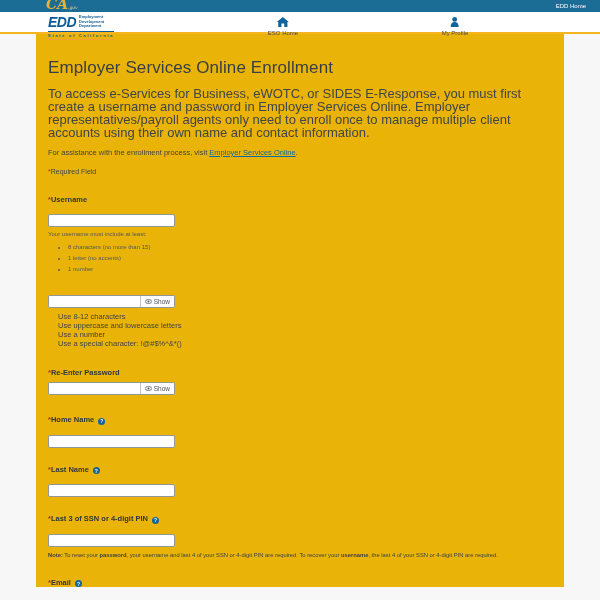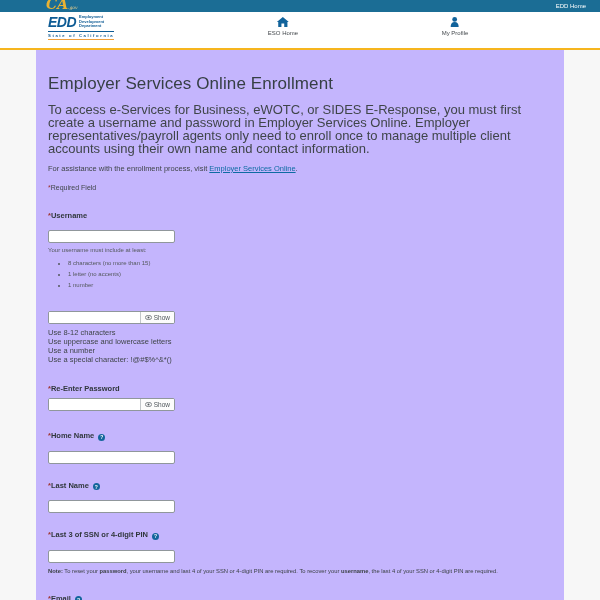--- a/index.html
+++ b/index.html
@@ -19,21 +19,21 @@
   .ca-script {
     font-family:"DejaVu Serif", serif; font-style:italic; font-weight:bold;
     color:#e9b233; font-size:14px;
   }
   .ca-gov {
     font-family:"DejaVu Serif", serif; font-style:italic;
     color:#f3d28a; font-size:4.5px;
   }
   .edd-home-link { color:#ffffff; font-size:6px; text-decoration:none; cursor:pointer; }
   
-  .header { height:36px; background:#ffffff; position:relative; }
+  .header { height:20px; background:#ffffff; position:relative; }
   .edd-logo { position:absolute; left:48px; top:3px; cursor:pointer; }
   .edd-row { display:flex; align-items:center; }
   .edd-abbr {
     font-size:14px; font-weight:bold; font-style:italic;
     color:#0d5b94; letter-spacing:-0.5px; line-height:14px;
   }
   .edd-lines { display:flex; flex-direction:column; margin-left:3px; }
   .edd-lines span {
     font-size:4px; font-weight:bold; color:#0d5b94; line-height:4.6px; white-space:nowrap;
   }
@@ -50,21 +50,21 @@
     cursor:pointer; text-align:center;
   }
   .nav-eso { left:283px; }
   .nav-profile { left:455px; }
   .nav-label { font-size:6px; color:#44494d; }
   .nav-icon { display:block; }
   
   .gold-rule { height:2px; background:#f6b51e; }
   
   .card {
-    background:#c4b5fd; margin:0 36px; min-height:546px;
+    background:#eab308; margin:0 36px; min-height:546px;
     padding:24px 12px 0 12px;
   }
   h1 {
     font-size:17px; font-weight:400; color:#363f45; letter-spacing:0.1px;
   }
   .intro { margin-top:9px; font-size:13px; line-height:13px; color:#3f4549; max-width:512px; }
   .assist { margin-top:9px; font-size:7.5px; color:#3f4549; }
   .assist a { color:#0d6ba3; text-decoration:underline; cursor:pointer; }
   .required { margin-top:11px; font-size:7px; color:#3f4549; }
   .star { color:#a03533; }
@@ -92,21 +92,21 @@
   .pw-input { flex:1 1 auto; min-width:0; border:none; outline:none; font-size:7px; padding:0 3px; color:#333; }
   .show-btn {
     flex:0 0 auto; display:inline-flex; align-items:center; gap:2px;
     border:none; border-left:1px solid #c2c6c9; background:#fcfcfc;
     font-family:"Liberation Sans", sans-serif; font-size:6.5px; color:#4f565b;
     padding:0 4px; cursor:pointer;
   }
   .hint { margin-top:4px; font-size:6px; color:#53585c; }
   ul.req-list { margin:5px 0 0 20px; }
   ul.req-list li { font-size:6px; color:#53585c; line-height:11px; }
-  .rules { margin-top:4px; }
+  .rules { margin-top:4px;margin-left:10px; }
   .rules div { font-size:7.5px; color:#3f4549; line-height:9px; }
   .note { margin-top:5px; font-size:5.8px; color:#3b4145; max-width:512px; }
   .note b { font-weight:bold; }
 </style>
 </head>
 <body>
 
 <div class="topbar">
   <span class="ca-logo"><span class="ca-script">CA</span><span class="ca-gov">.gov</span></span>
   <a class="edd-home-link">EDD Home</a>

